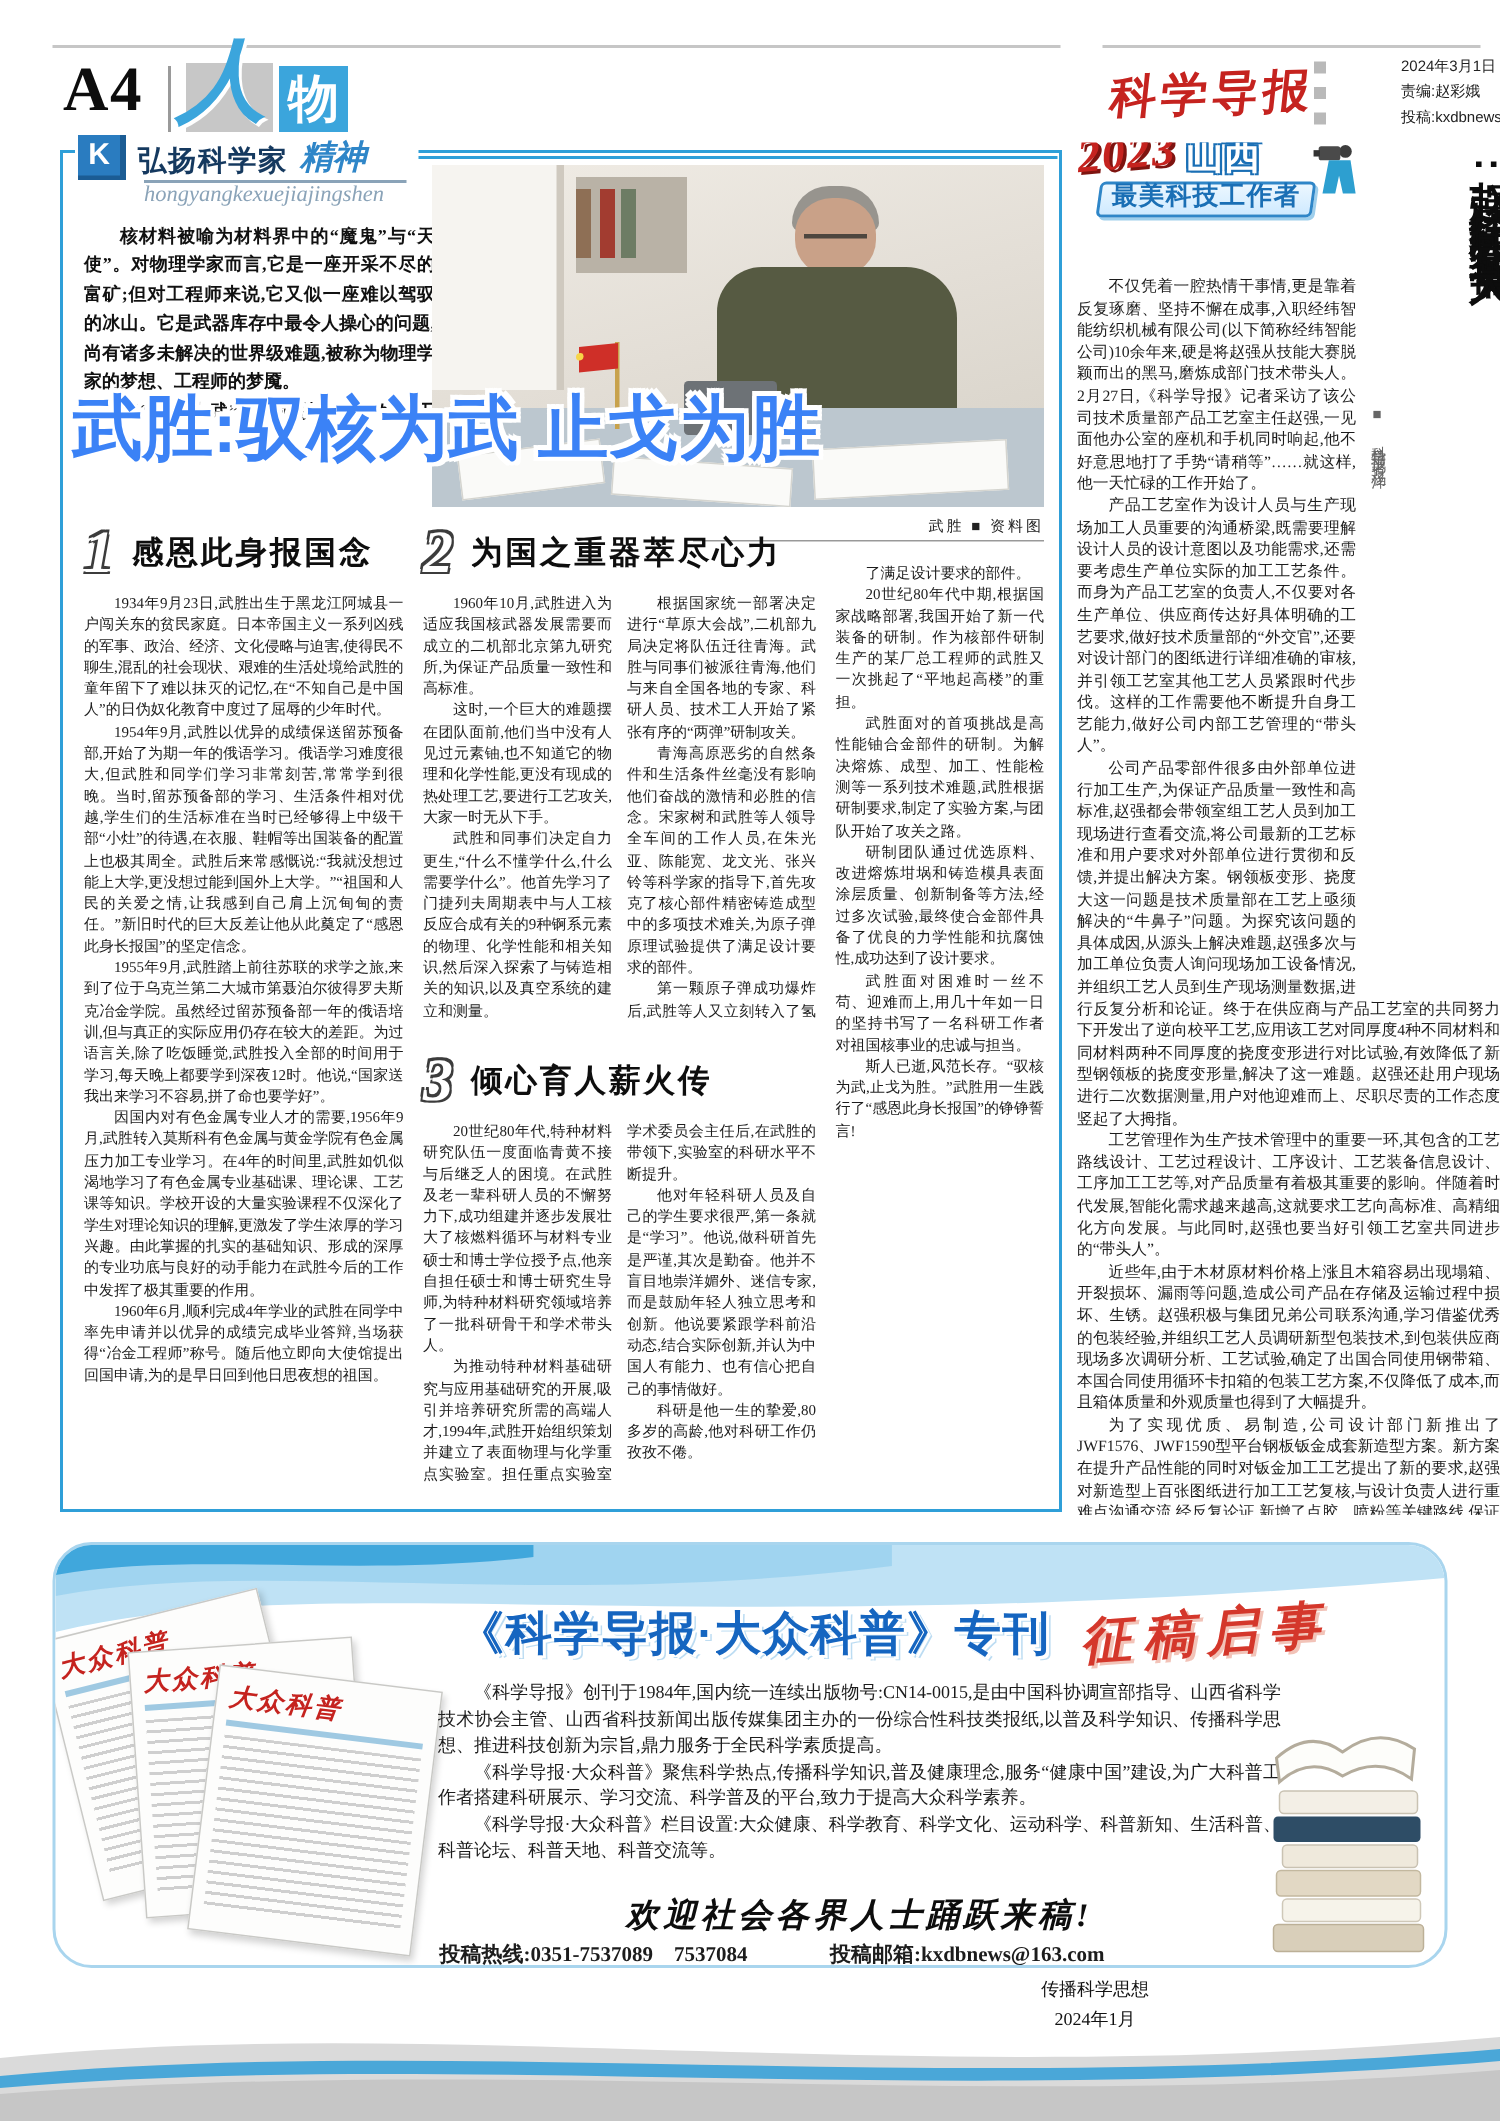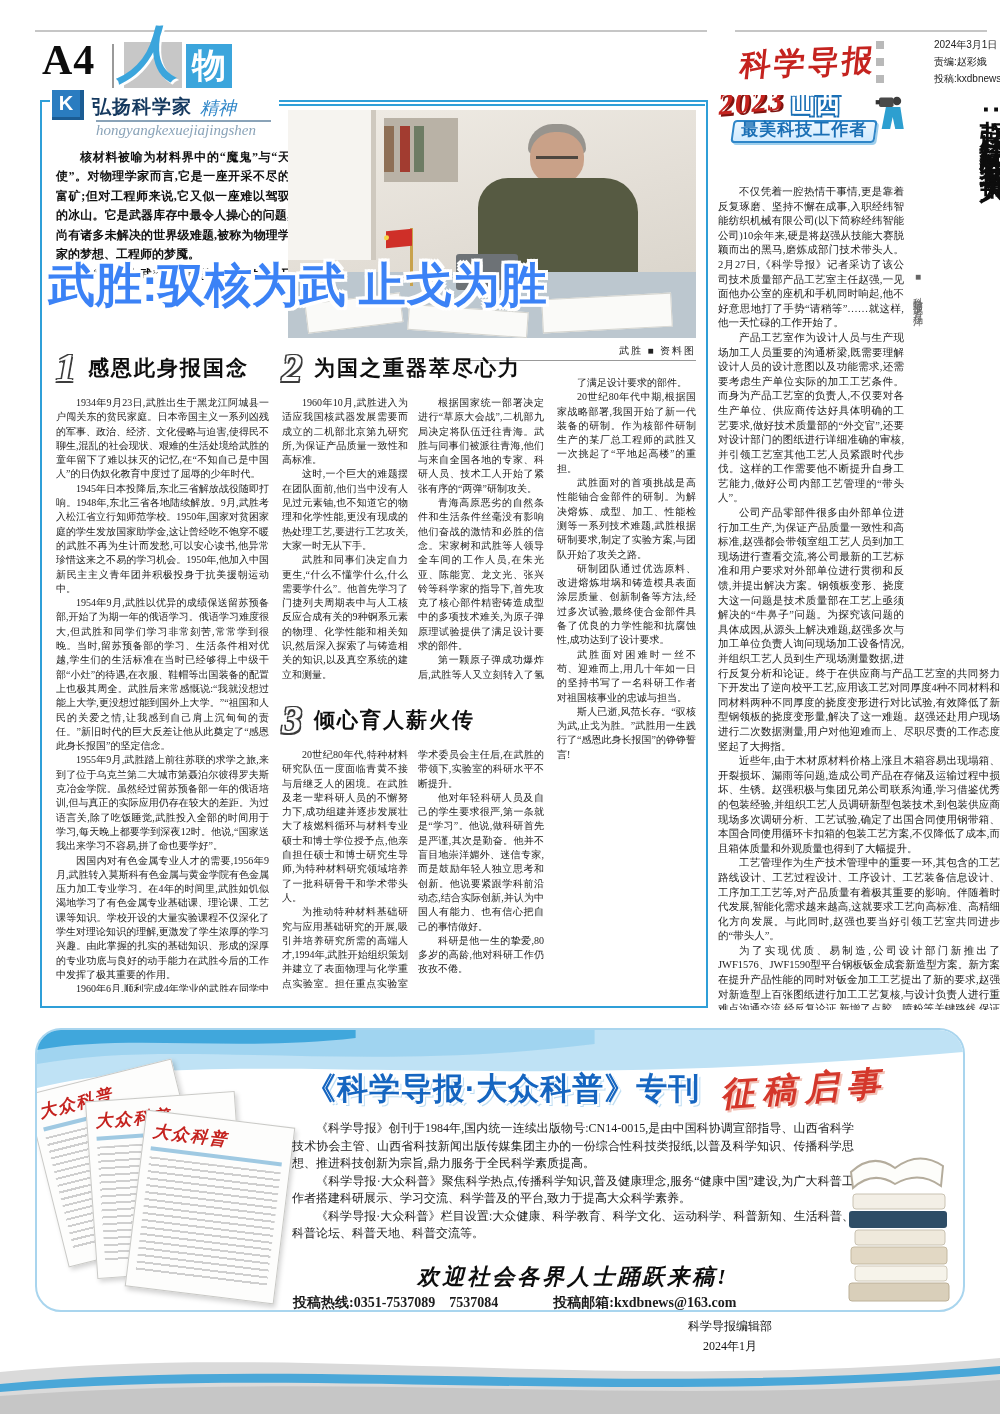--- a/index.html
+++ b/index.html
@@ -29,21 +29,21 @@
   .meta { position:absolute; left:876px; top:36px; width:122px; font-size:10px; color:#222; }
   .meta-row { display:flex; align-items:center; line-height:17px; white-space:nowrap;gap:46px; }
   .meta-sq { display:inline-block; width:8px; height:8px; background:#b9b9b9; margin-right:4px; flex:0 0 auto; }
 
   
   .banner { position:absolute; left:50px; top:90px; z-index:5; background:#ffffff; padding:0 8px 0 2px; }
   .banner-top { display:flex; align-items:flex-end; gap:8px; }
   .k-logo { display:inline-flex; align-items:center; justify-content:center; width:32px; height:30px;
             background:#2a7cc0; color:#fff; font-weight:bold; font-size:20px; border-right:4px solid #1b5c94; border-bottom:3px solid #1b5c94; }
   .banner-title { font-size:19px; font-weight:bold; color:#15395f; letter-spacing:1px; }
-  .banner-script { font-size:18px; font-weight:normal; font-style:italic; color:#2f86c8; }
+  .banner-script { font-size:22px; font-weight:bold; font-style:italic; color:#2f86c8; }
   .banner-pinyin { margin-left:44px; font-style:italic; font-size:15px; color:#8aa3b8; border-top:2px solid #8aa3b8; width:175px; }
   .banner-line { position:absolute; left:255px; top:104px; width:450px; height:2px; background:#2f9fd8; z-index:4; }
 
   
   .main-box { position:absolute; left:40px; top:100px; width:668px; height:908px; border:2px solid #2f9fd8; background:#fff; }
   .intro { position:absolute; left:14px; top:46px; width:234px; font-size:12px; font-weight:600; line-height:1.62;
            text-align:justify; color:#111; }
   .intro p { text-indent:2em; }
 
   .photo { position:absolute; left:246px; top:8px; width:408px; height:228px; overflow:hidden;
@@ -217,21 +217,20 @@
     <h1 class="headline sans">武胜:驭核为武 止戈为胜</h1>
 
     <div class="cols">
       <div class="colA">
         <div class="sec-head">
           <span class="sec-num">1</span>
           <span class="sec-title sans">感恩此身报国念</span>
         </div>
         <div class="bodytext colA-text">
             <p class="para">1934年9月23日,武胜出生于黑龙江阿城县一户闯关东的贫民家庭。日本帝国主义一系列凶残的军事、政治、经济、文化侵略与迫害,使得民不聊生,混乱的社会现状、艰难的生活处境给武胜的童年留下了难以抹灭的记忆,在“不知自己是中国人”的日伪奴化教育中度过了屈辱的少年时代。</p>
-            <p class="para">1945年日本投降后,东北三省解放战役随即打响。1948年,东北三省各地陆续解放。9月,武胜考入松江省立行知师范学校。1950年,国家对贫困家庭的学生发放国家助学金,这让曾经吃不饱穿不暖的武胜不再为生计而发愁,可以安心读书,他异常珍惜这来之不易的学习机会。1950年,他加入中国新民主主义青年团并积极投身于抗美援朝运动中。</p>
             <p class="para">1954年9月,武胜以优异的成绩保送留苏预备部,开始了为期一年的俄语学习。俄语学习难度很大,但武胜和同学们学习非常刻苦,常常学到很晚。当时,留苏预备部的学习、生活条件相对优越,学生们的生活标准在当时已经够得上中级干部“小灶”的待遇,在衣服、鞋帽等出国装备的配置上也极其周全。武胜后来常感慨说:“我就没想过能上大学,更没想过能到国外上大学。”“祖国和人民的关爱之情,让我感到自己肩上沉甸甸的责任。”新旧时代的巨大反差让他从此奠定了“感恩此身长报国”的坚定信念。</p>
             <p class="para">1955年9月,武胜踏上前往苏联的求学之旅,来到了位于乌克兰第二大城市第聂泊尔彼得罗夫斯克冶金学院。虽然经过留苏预备部一年的俄语培训,但与真正的实际应用仍存在较大的差距。为过语言关,除了吃饭睡觉,武胜投入全部的时间用于学习,每天晚上都要学到深夜12时。他说,“国家送我出来学习不容易,拼了命也要学好”。</p>
             <p class="para">因国内对有色金属专业人才的需要,1956年9月,武胜转入莫斯科有色金属与黄金学院有色金属压力加工专业学习。在4年的时间里,武胜如饥似渴地学习了有色金属专业基础课、理论课、工艺课等知识。学校开设的大量实验课程不仅深化了学生对理论知识的理解,更激发了学生浓厚的学习兴趣。由此掌握的扎实的基础知识、形成的深厚的专业功底与良好的动手能力在武胜今后的工作中发挥了极其重要的作用。</p>
             <p class="para">1960年6月,顺利完成4年学业的武胜在同学中率先申请并以优异的成绩完成毕业答辩,当场获得“冶金工程师”称号。随后他立即向大使馆提出回国申请,为的是早日回到他日思夜想的祖国。</p>
           </div>
       </div>
 
       <div class="colBC">
         <div class="sec-head">
           <span class="sec-num">2</span>
@@ -285,22 +284,22 @@
         <path d="M14 16 L31 16 L35 42 L25 42 L22 28 L19 42 L9 42 Z" fill="#2d9fd0"></path>
       </svg>
       <div class="badge-ribbon">
         <span>最美科技工作者</span>
       </div>
     </div>
     <div>
         <p class="para">不仅凭着一腔热情干事情,更是靠着反复琢磨、坚持不懈在成事,入职经纬智能纺织机械有限公司(以下简称经纬智能公司)10余年来,硬是将赵强从技能大赛脱颖而出的黑马,磨炼成部门技术带头人。2月27日,《科学导报》记者采访了该公司技术质量部产品工艺室主任赵强,一见面他办公室的座机和手机同时响起,他不好意思地打了手势“请稍等”……就这样,他一天忙碌的工作开始了。</p>
         <p class="para">产品工艺室作为设计人员与生产现场加工人员重要的沟通桥梁,既需要理解设计人员的设计意图以及功能需求,还需要考虑生产单位实际的加工工艺条件。而身为产品工艺室的负责人,不仅要对各生产单位、供应商传达好具体明确的工艺要求,做好技术质量部的“外交官”,还要对设计部门的图纸进行详细准确的审核,并引领工艺室其他工艺人员紧跟时代步伐。这样的工作需要他不断提升自身工艺能力,做好公司内部工艺管理的“带头人”。</p>
         <p class="para">公司产品零部件很多由外部单位进行加工生产,为保证产品质量一致性和高标准,赵强都会带领室组工艺人员到加工现场进行查看交流,将公司最新的工艺标准和用户要求对外部单位进行贯彻和反馈,并提出解决方案。钢领板变形、挠度大这一问题是技术质量部在工艺上亟须解决的“牛鼻子”问题。为探究该问题的具体成因,从源头上解决难题,赵强多次与加工单位负责人询问现场加工设备情况,并组织工艺人员到生产现场测量数据,进行反复分析和论证。终于在供应商与产品工艺室的共同努力下开发出了逆向校平工艺,应用该工艺对同厚度4种不同材料和同材料两种不同厚度的挠度变形进行对比试验,有效降低了新型钢领板的挠度变形量,解决了这一难题。赵强还赴用户现场进行二次数据测量,用户对他迎难而上、尽职尽责的工作态度竖起了大拇指。</p>
+        <p class="para">工艺管理作为生产技术管理中的重要一环,其包含的工艺路线设计、工艺过程设计、工序设计、工艺装备信息设计、工序加工工艺等,对产品质量有着极其重要的影响。伴随着时代发展,智能化需求越来越高,这就要求工艺向高标准、高精细化方向发展。与此同时,赵强也要当好引领工艺室共同进步的“带头人”。</p>
         <p class="para">近些年,由于木材原材料价格上涨且木箱容易出现塌箱、开裂损坏、漏雨等问题,造成公司产品在存储及运输过程中损坏、生锈。赵强积极与集团兄弟公司联系沟通,学习借鉴优秀的包装经验,并组织工艺人员调研新型包装技术,到包装供应商现场多次调研分析、工艺试验,确定了出国合同使用钢带箱、本国合同使用循环卡扣箱的包装工艺方案,不仅降低了成本,而且箱体质量和外观质量也得到了大幅提升。</p>
-        <p class="para">工艺管理作为生产技术管理中的重要一环,其包含的工艺路线设计、工艺过程设计、工序设计、工艺装备信息设计、工序加工工艺等,对产品质量有着极其重要的影响。伴随着时代发展,智能化需求越来越高,这就要求工艺向高标准、高精细化方向发展。与此同时,赵强也要当好引领工艺室共同进步的“带头人”。</p>
         <p class="para">为了实现优质、易制造,公司设计部门新推出了JWF1576、JWF1590型平台钢板钣金成套新造型方案。新方案在提升产品性能的同时对钣金加工工艺提出了新的要求,赵强对新造型上百张图纸进行加工工艺复核,与设计负责人进行重难点沟通交流,经反复论证,新增了点胶、喷粉等关键路线,保证了新方案的顺利落地。</p>
       </div>
   </div>
 
   <div class="ad-box">
     <svg class="ad-wave-top" viewBox="0 0 930 70" preserveAspectRatio="none">
       <path d="M0,58 C180,14 420,66 930,22 L930,0 L0,0 Z" fill="#bfe2f5"></path>
       <path d="M0,34 C140,8 320,44 560,14 L560,0 L0,0 Z" fill="#8fccec" opacity="0.65"></path>
       <path d="M0,20 C90,4 200,22 320,8 L320,0 L0,0 Z" fill="#2f9fd8" opacity="0.85"></path>
     </svg>
@@ -339,21 +338,21 @@
       <path d="M8 34 Q30 14 52 30 Q76 12 100 28 L98 48 Q76 32 52 46 Q30 32 10 50 Z" fill="#fdfdfa" stroke="#b4ac9c" stroke-width="2"></path>
       <rect x="10" y="56" width="92" height="15" rx="3" fill="#f3efe6" stroke="#c9c2b2"></rect>
       <rect x="6" y="73" width="98" height="17" rx="3" fill="#2e4d66"></rect>
       <rect x="12" y="92" width="90" height="15" rx="3" fill="#efe9dc" stroke="#c9c2b2"></rect>
       <rect x="8" y="109" width="96" height="17" rx="3" fill="#e2d8c4" stroke="#c3b89f"></rect>
       <rect x="12" y="128" width="92" height="15" rx="3" fill="#f6f3ea" stroke="#cfc8b8"></rect>
       <rect x="6" y="145" width="100" height="18" rx="3" fill="#d9cfba" stroke="#bcb097"></rect>
     </svg>
   </div>
   <div class="signoff">
-    <div>科学导报编辑部</div>
+    <div>传播科学思想</div>
     <div>2024年1月</div>
   </div>
   <svg class="bottom-waves" viewBox="0 0 1000 62" preserveAspectRatio="none">
     <path d="M0,20 C300,-10 600,42 1000,6 L1000,62 L0,62 Z" fill="#dadada"></path>
     <path d="M0,32 C300,4 620,46 1000,14 L1000,22 C620,54 300,14 0,40 Z" fill="#4aa7d8"></path>
     <path d="M0,44 C350,18 650,56 1000,28 L1000,62 L0,62 Z" fill="#c6c6c6"></path>
   </svg>
 
 </div>
 

